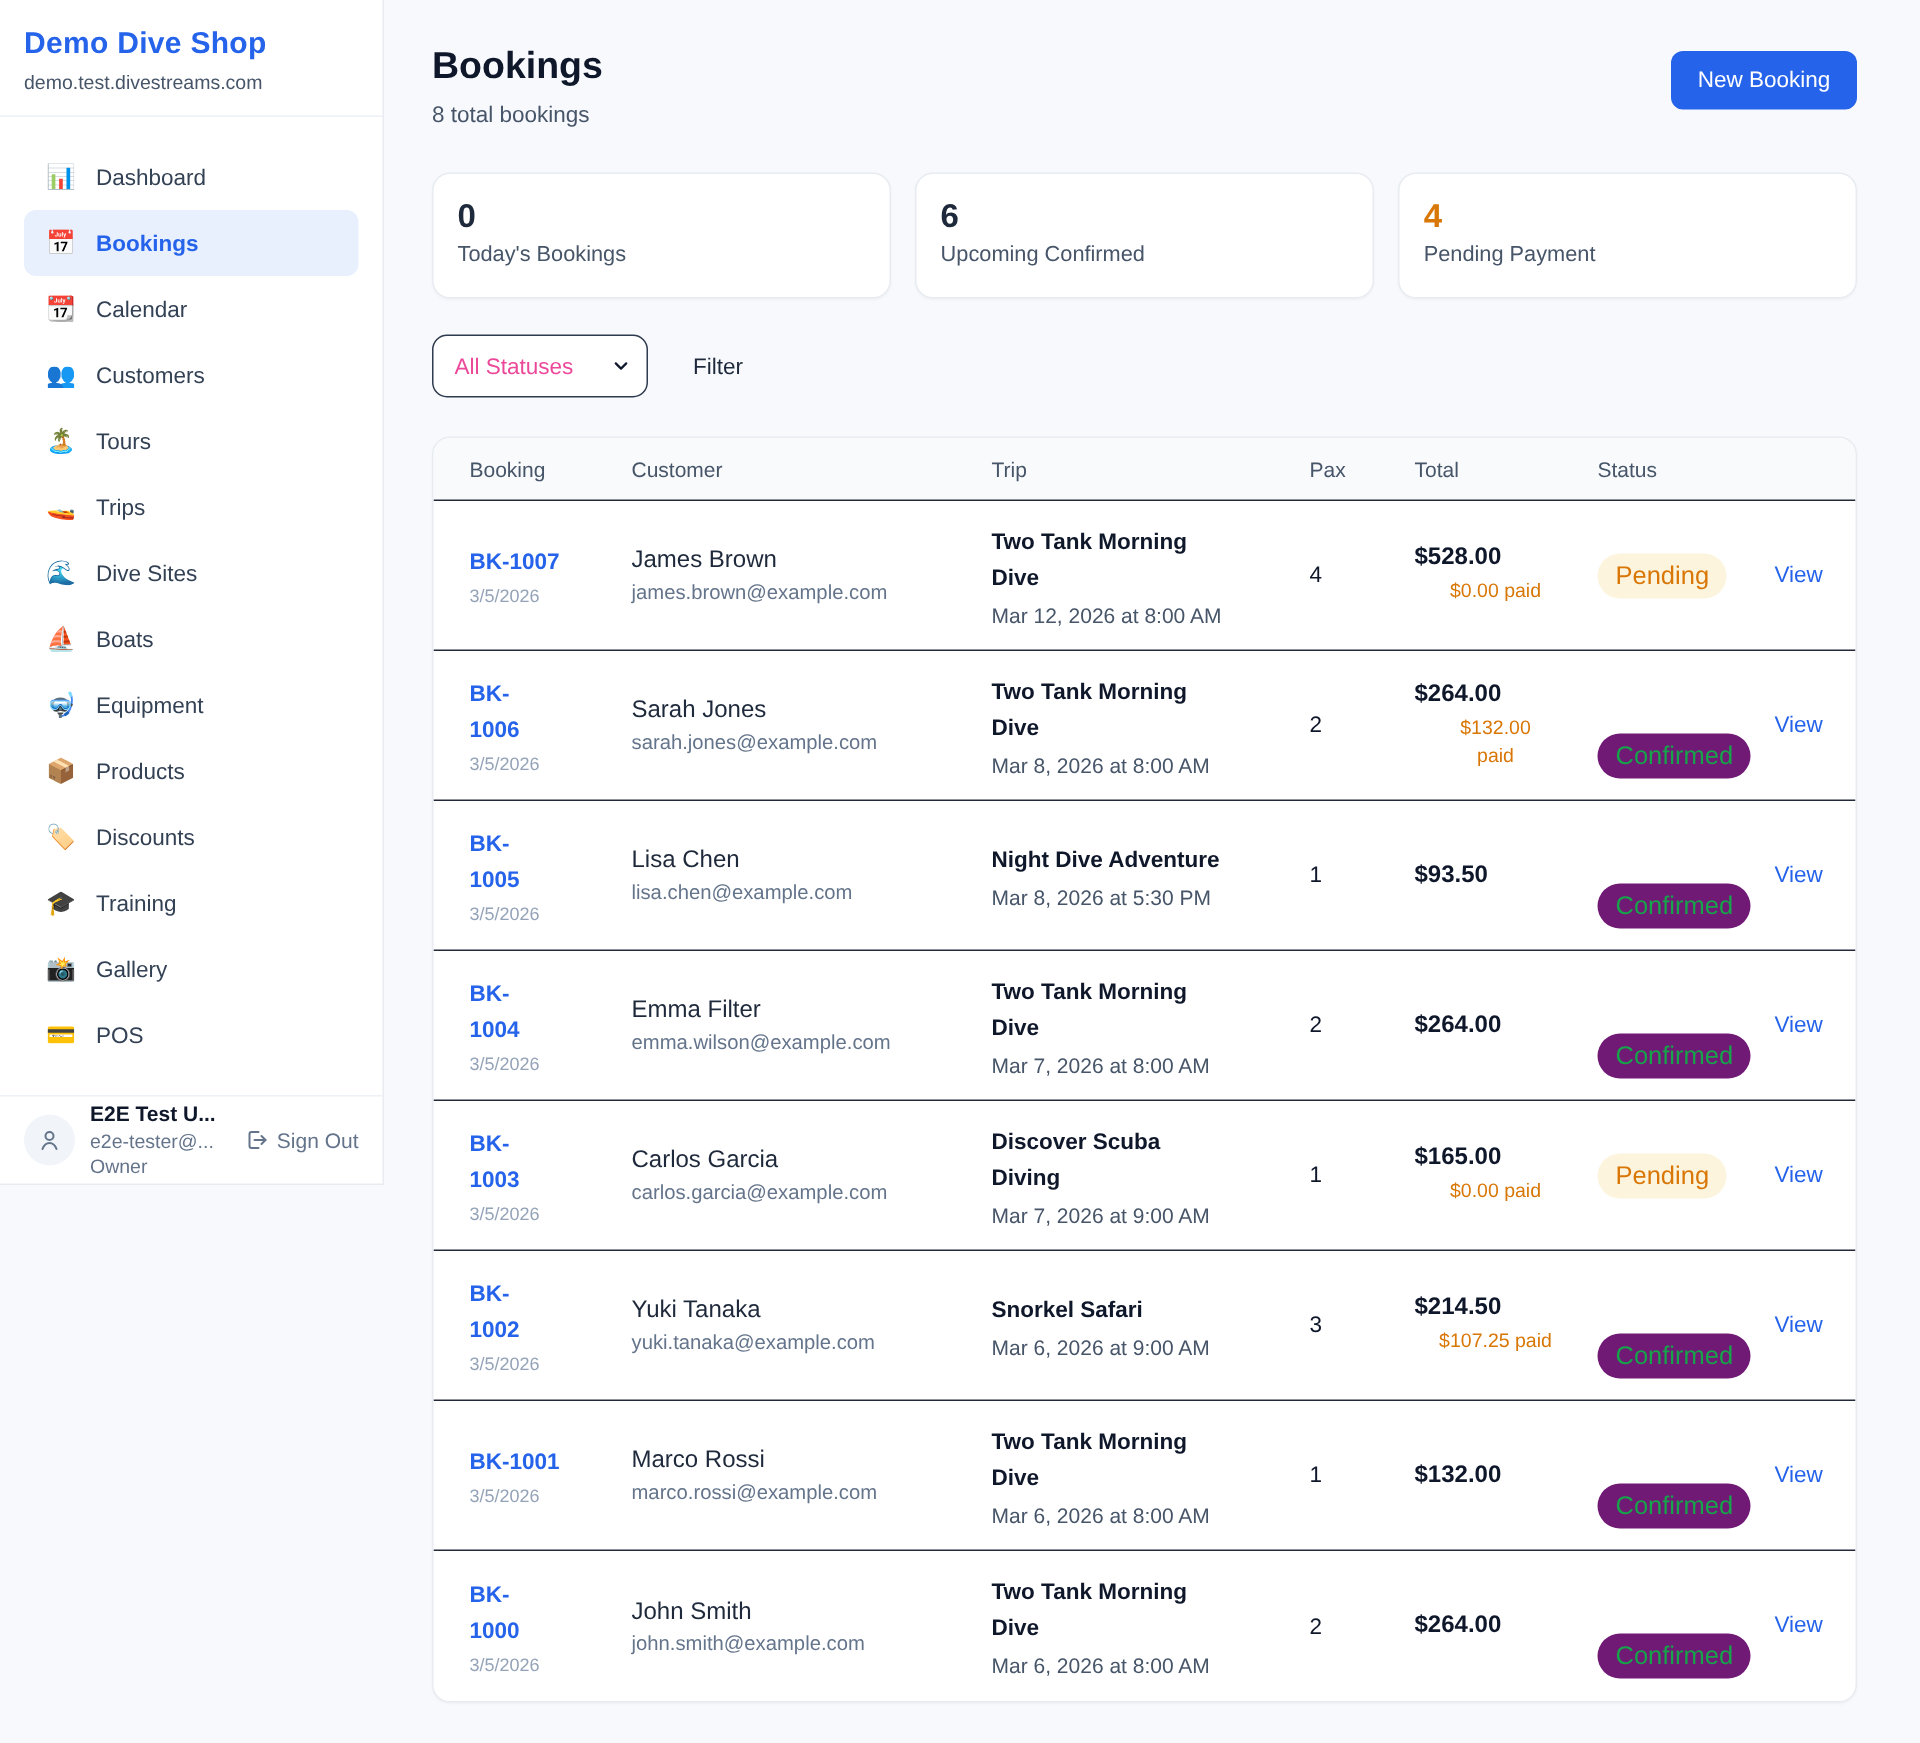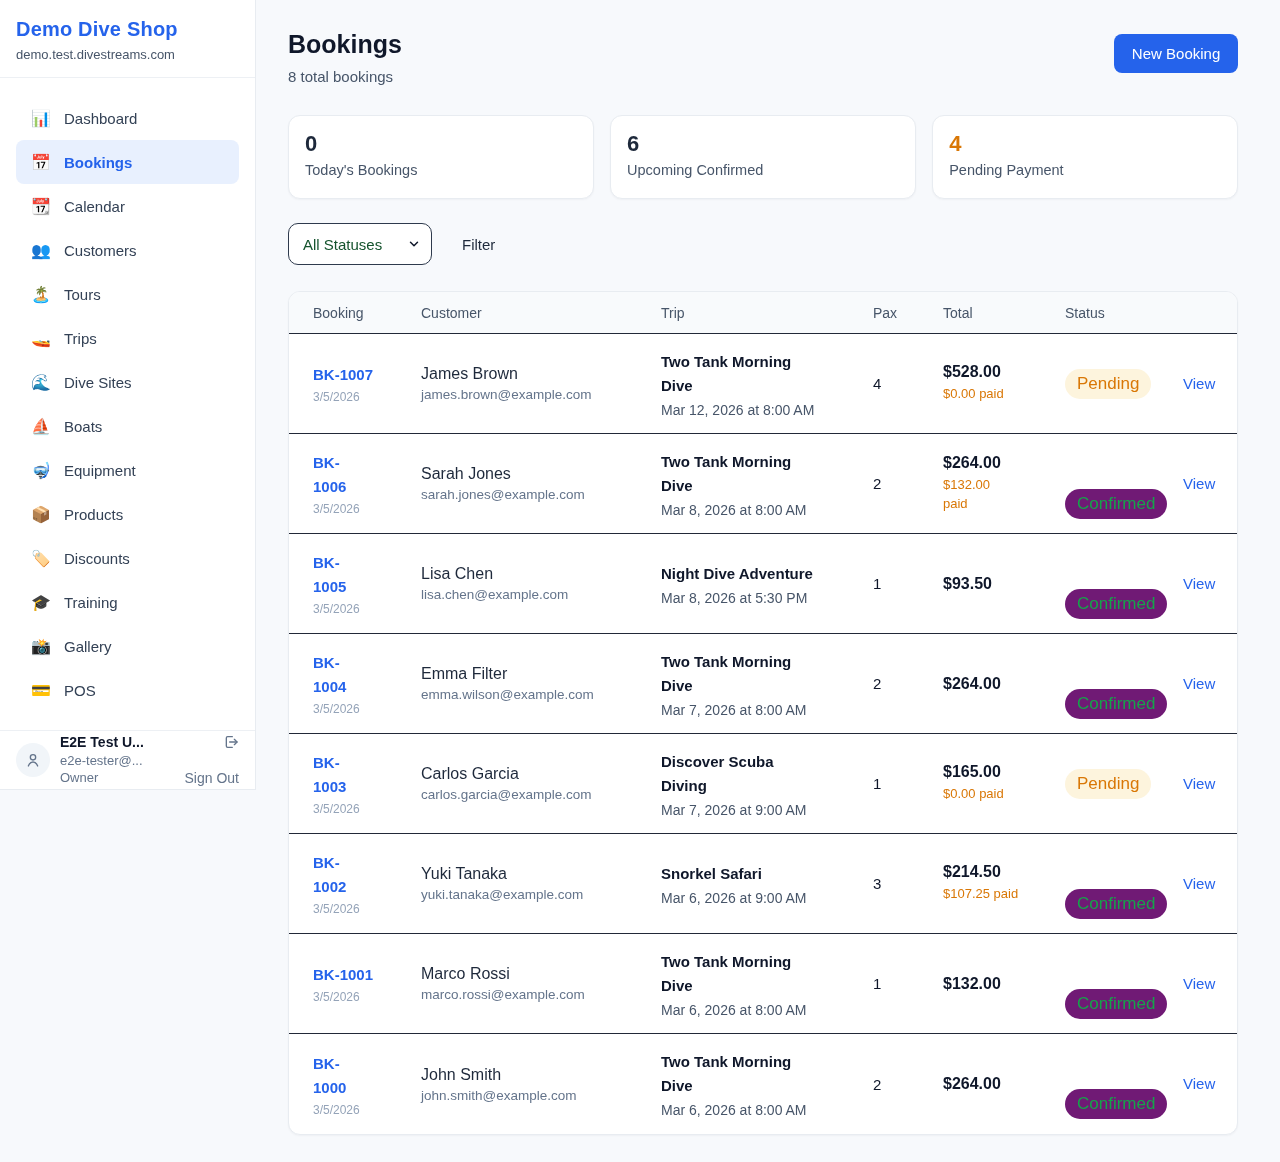--- a/index.html
+++ b/index.html
@@ -33,24 +33,23 @@
     padding:2px 16px; display:flex; align-items:center; gap:10px;
   }
   .avatar {
     width:34px; height:34px; border-radius:50%; background:#f1f5f9;
     display:flex; align-items:center; justify-content:center; flex:0 0 34px;
   }
   .user-meta { line-height:1.35; min-width:0; }
   .user-name { font-size:14px; font-weight:700; color:#0f172a; white-space:nowrap; }
   .user-email, .user-role { font-size:13px; color:#64748b; white-space:nowrap; }
   .signout {
-    margin-left:auto; display:flex; align-items:flex-end; gap:20px;
+    margin-left:auto; display:flex; align-items:flex-start; gap:6px;
     color:#64748b; font-size:14px; background:none; border:none; cursor:pointer;
     font-family:"Liberation Sans", sans-serif;
-    flex-direction:column;
   }
 
   
   .main { flex:1; padding:30px 32px 28px; }
   .page-head { display:flex; justify-content:space-between; align-items:flex-start; }
   .page-title { font-size:25px; font-weight:700; color:#0f172a; }
   .page-sub { font-size:15px; color:#475569; margin-top:9px; }
   .btn-primary {
     background:#2563eb; color:#fff; border:none; border-radius:8px;
     padding:11px 18px; font-size:15px; font-weight:500; cursor:pointer;
@@ -69,21 +68,21 @@
   .filter-row { display:flex; align-items:center; gap:16px; margin-top:24px; }
   .search-input {
     flex:1; height:42px; border:1px solid #2e3a4d; border-radius:10px;
     padding:0 16px; font-size:15px; color:#0f172a; background:#fff;
     font-family:"Liberation Sans", sans-serif; outline:none;
   }
   .search-input::placeholder { color:#94a3b8; }
   .select-wrap { position:relative; width:144px; flex:0 0 144px; }
   .status-select {
     width:100%; height:42px; border:1px solid #2e3a4d; border-radius:10px;
-    background:#fff; font-size:15px; color:#14532d; padding:0 30px 0 14px;
+    background:#fff; font-size:15px; color:#ec4899; padding:0 30px 0 14px;
     appearance:none; -webkit-appearance:none; font-family:"Liberation Sans", sans-serif;
     cursor:pointer;
   }
   .select-chevron { position:absolute; right:11px; top:14px; pointer-events:none; }
   .filter-btn {
     background:none; border:none; font-size:15px; color:#1e293b; cursor:pointer;
     font-family:"Liberation Sans", sans-serif; padding:0 14px;
   }
 
   
@@ -102,21 +101,21 @@
   .trow:last-child { border-bottom:none; }
   .td { padding:14px 6px 14px 8px; }
   .bk-id { color:#2563eb; font-size:15px; font-weight:600; white-space:pre-line; line-height:1.6; }
   .bk-date { color:#94a3b8; font-size:12px; margin-top:3px; }
   .cust-name { font-size:16px; color:#1e293b; font-weight:500; }
   .cust-email { font-size:13.5px; color:#64748b; margin-top:4px; }
   .trip-name { font-size:15px; font-weight:700; color:#0f172a; white-space:pre-line; line-height:1.6; }
   .trip-time { font-size:14px; color:#475569; margin-top:4px; }
   .pax { font-size:15px; color:#0f172a; }
   .total { font-size:16px; font-weight:700; color:#0f172a; }
-  .paid { font-size:13px; color:#d97706; margin-top:4px; white-space:pre-line; line-height:1.4; }
+  .paid { font-size:13px; color:#d97706; margin-top:4px; white-space:pre-line; line-height:1.4;text-align:center; }
   .badge {
     display:inline-block; font-size:17px; font-weight:500;
     padding:5px 12px; border-radius:999px;
   }
   .badge.pending { background:#fdf4dd; color:#d97706; }
   .badge.confirmed { background:#701a75; color:#16a34a;margin-top:40px; }
   .view-link { color:#2563eb; font-size:15px; font-weight:500; text-decoration:none; cursor:pointer; }
   .td-view { text-align:right; padding-right:6px; }
 </style>
 </head>

